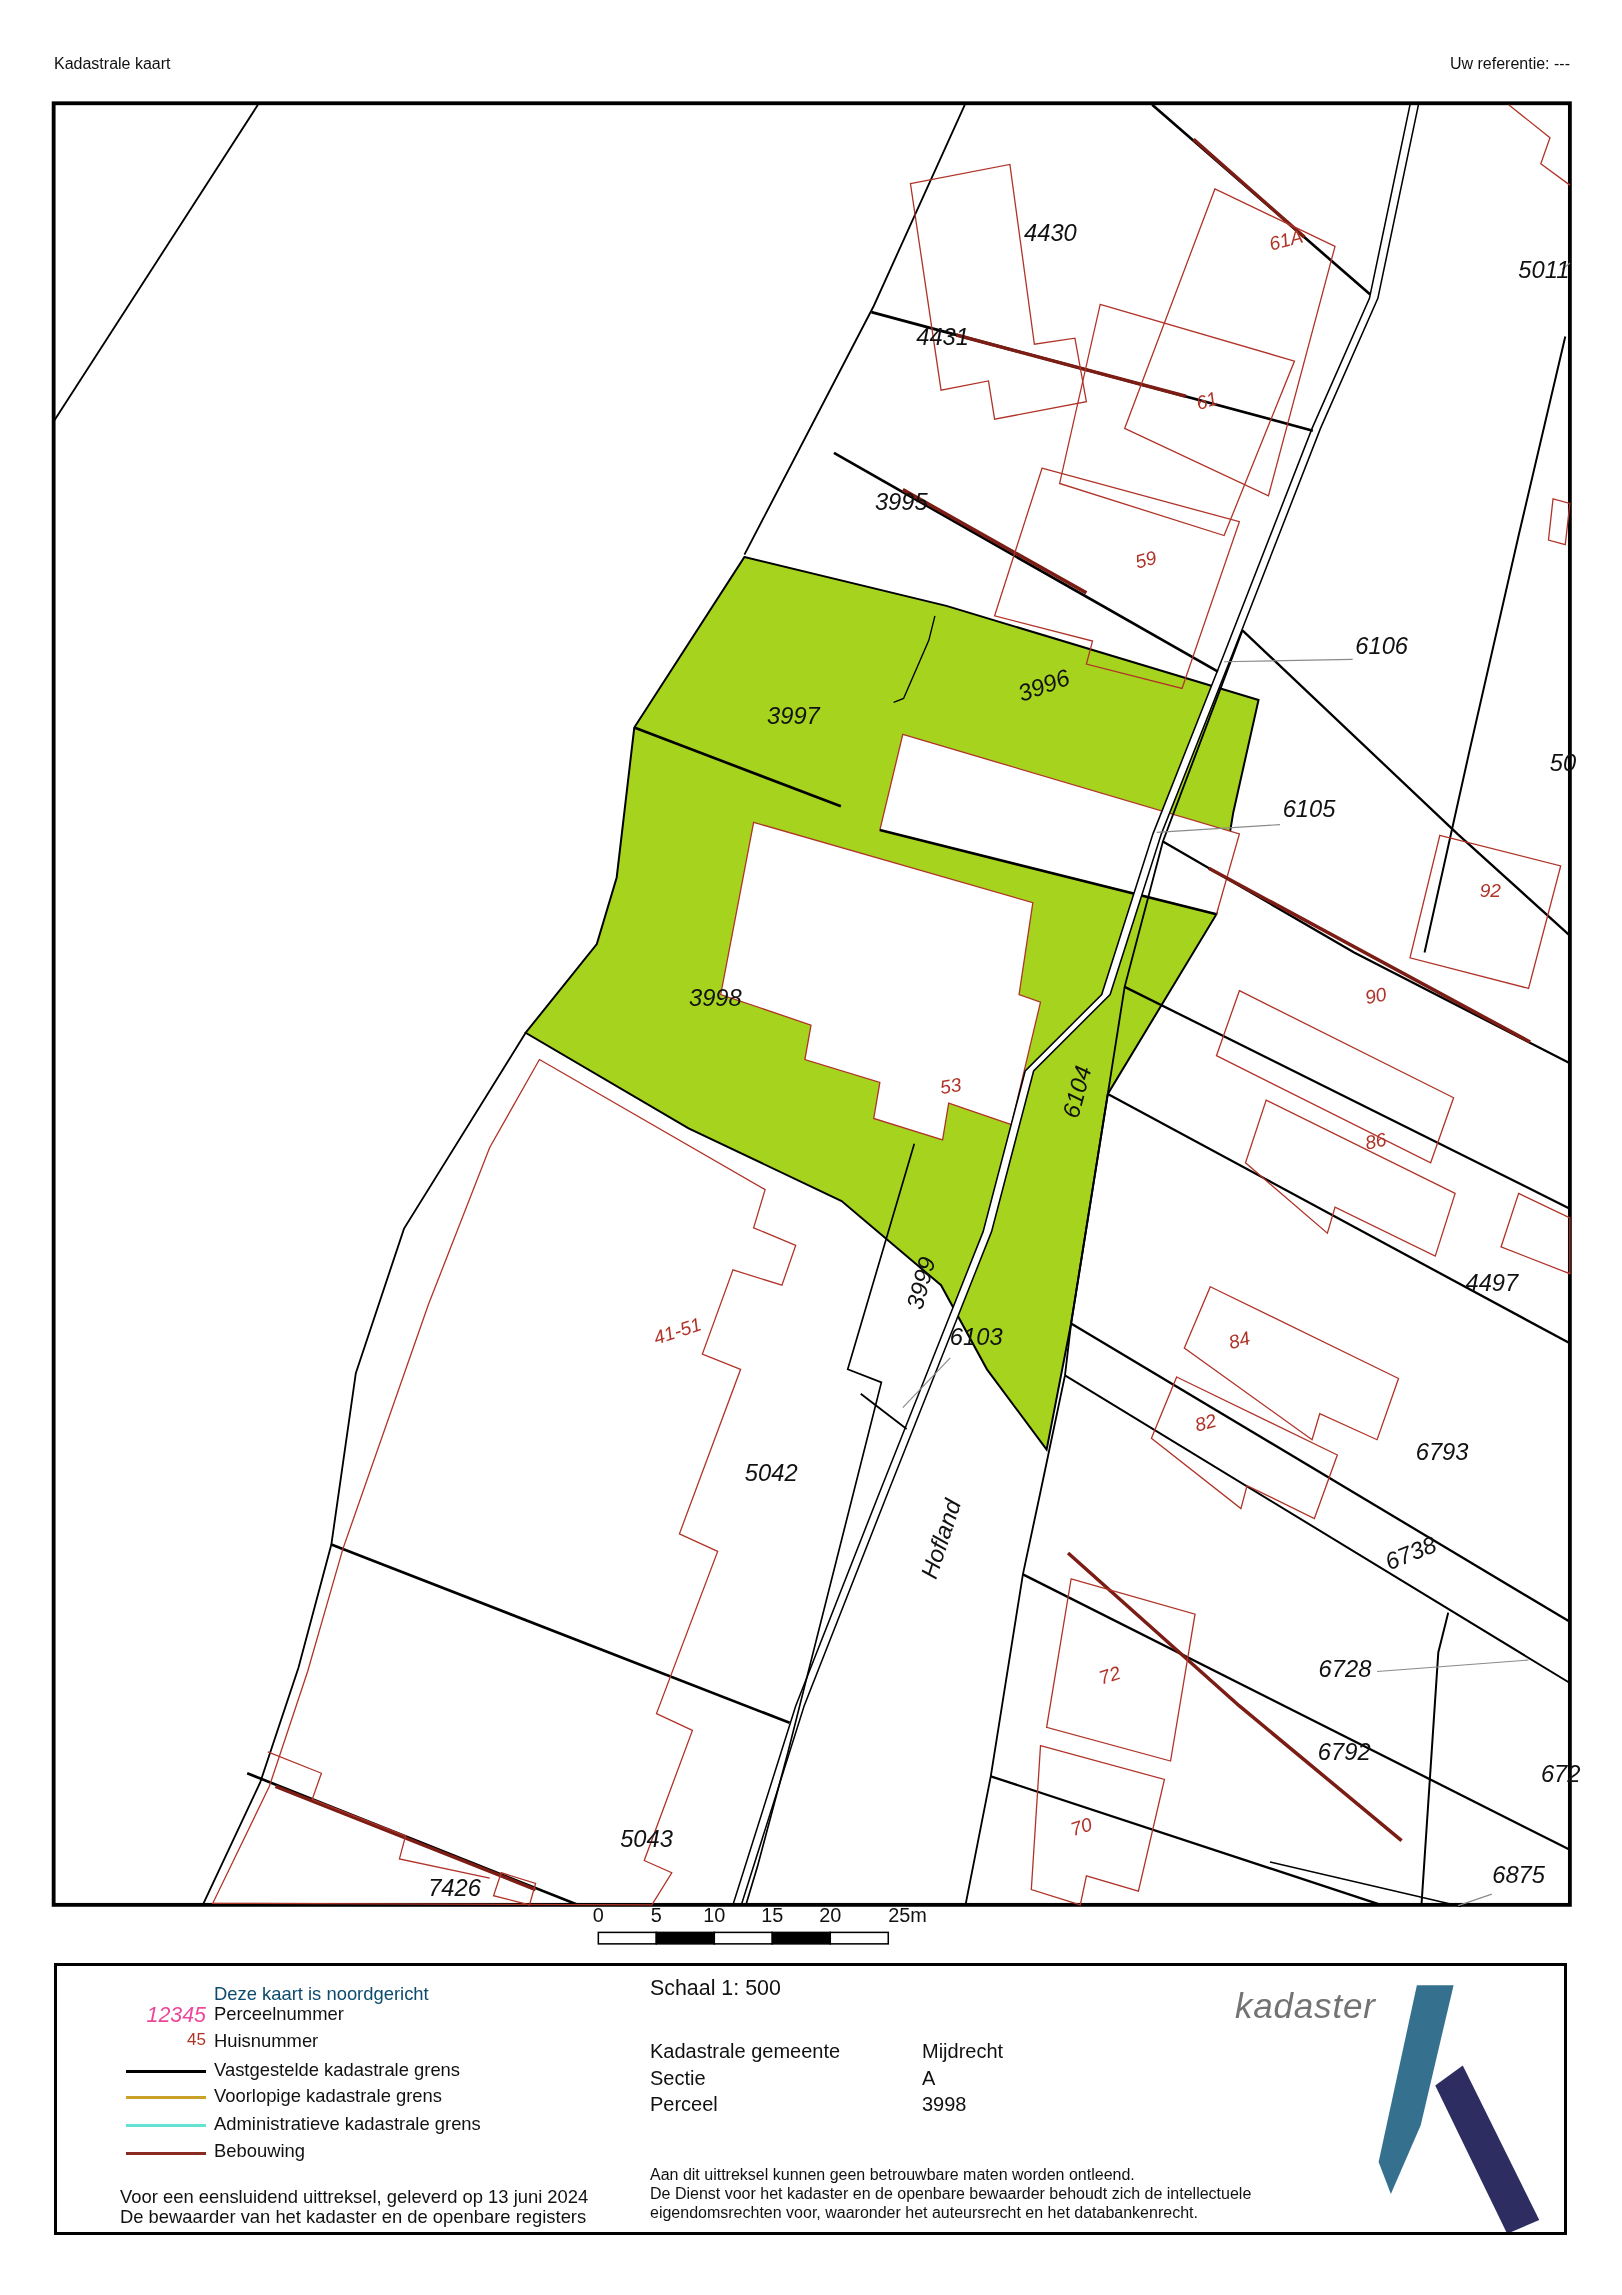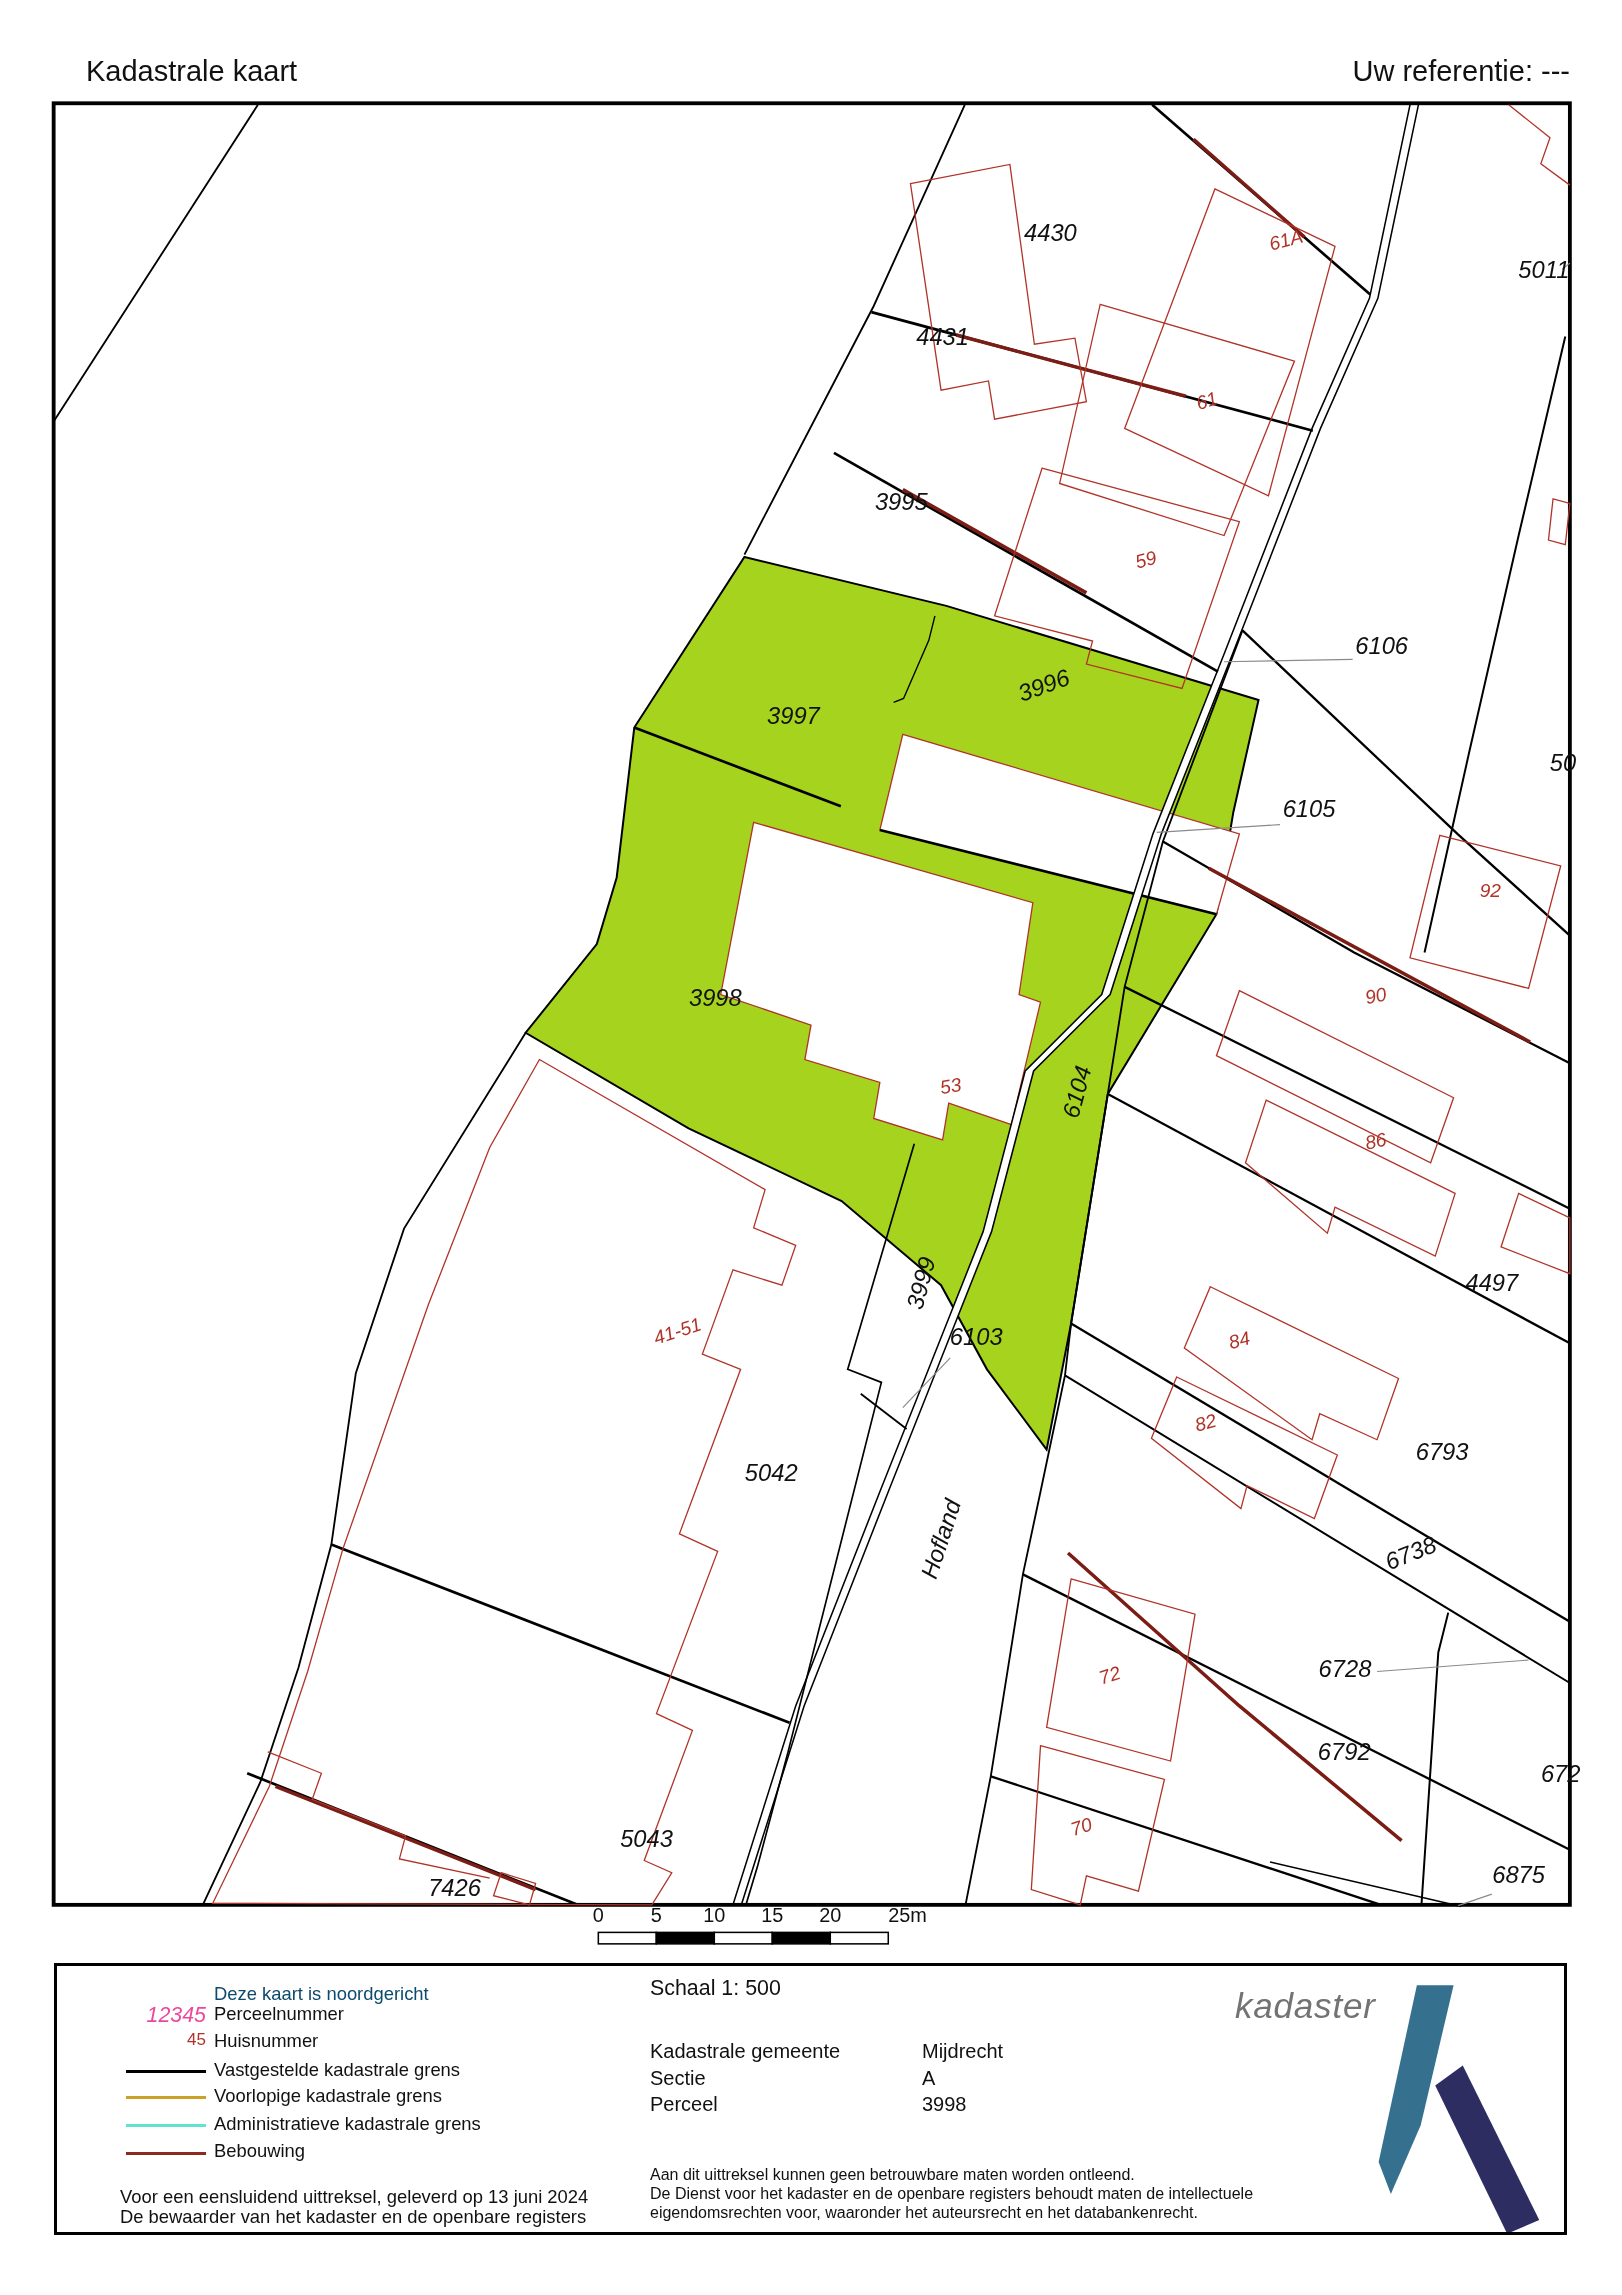--- a/index.html
+++ b/index.html
@@ -1,18 +1,18 @@
 <!DOCTYPE html>
 <html style="font-size:12.2px"><head>
 <meta charset="utf-8">
 <style>
   html,body{margin:0;padding:0;background:#fff;}
   #page{position:relative;width:1622px;height:2295px;background:#ffffff;
         font-family:"Liberation Sans", sans-serif;overflow:hidden;}
-  .hdr{position:absolute;top:55px;font-size:29px;color:#111;margin-left:32px;}
+  .hdr{position:absolute;top:55px;font-size:16px;color:#111;}
   #title{left:54px;}
   #reference{right:52px;}
   #mapsvg{position:absolute;left:0;top:0;}
   
   #legendbox{position:absolute;left:54px;top:1963px;width:1513px;height:272px;
              border:3.1px solid #000;box-sizing:border-box;}
   .lg-sym{position:absolute;width:84px;text-align:right;left:65px;}
   .lg-label{position:absolute;left:157px;font-size:18.4px;color:#111;}
   .lg-line{position:absolute;left:69px;width:80px;height:0;border-top-style:solid;}
   .lg-note{position:absolute;left:157px;font-size:18.4px;color:#0c4a6e;}
@@ -170,19 +170,19 @@
   <div id="detail-fields">
       <div class="det-label" style="top: 2040px; text-align: center;">Kadastrale gemeente</div>
       <div class="det-value" style="top: 2040px;">Mijdrecht</div>
       <div class="det-label" style="top: 2067px;">Sectie</div>
       <div class="det-value" style="top: 2067px;">A</div>
       <div class="det-label" style="top: 2093px;">Perceel</div>
       <div class="det-value" style="top: 2093px;">3998</div>
     </div>
   <div id="disclaimer">
       <div class="det-disc" style="top: 2166px;">Aan dit uittreksel kunnen geen betrouwbare maten worden ontleend.</div>
-      <div class="det-disc" style="top: 2185px;">De Dienst voor het kadaster en de openbare registers behoudt maten de intellectuele</div>
+      <div class="det-disc" style="top: 2185px;">De Dienst voor het kadaster en de openbare bewaarder behoudt zich de intellectuele</div>
       <div class="det-disc" style="top: 2204px;">eigendomsrechten voor, waaronder het auteursrecht en het databankenrecht.</div>
     </div>
 
   <div id="wordmark">kadaster</div>
 </div>
 
 
 </body></html>

